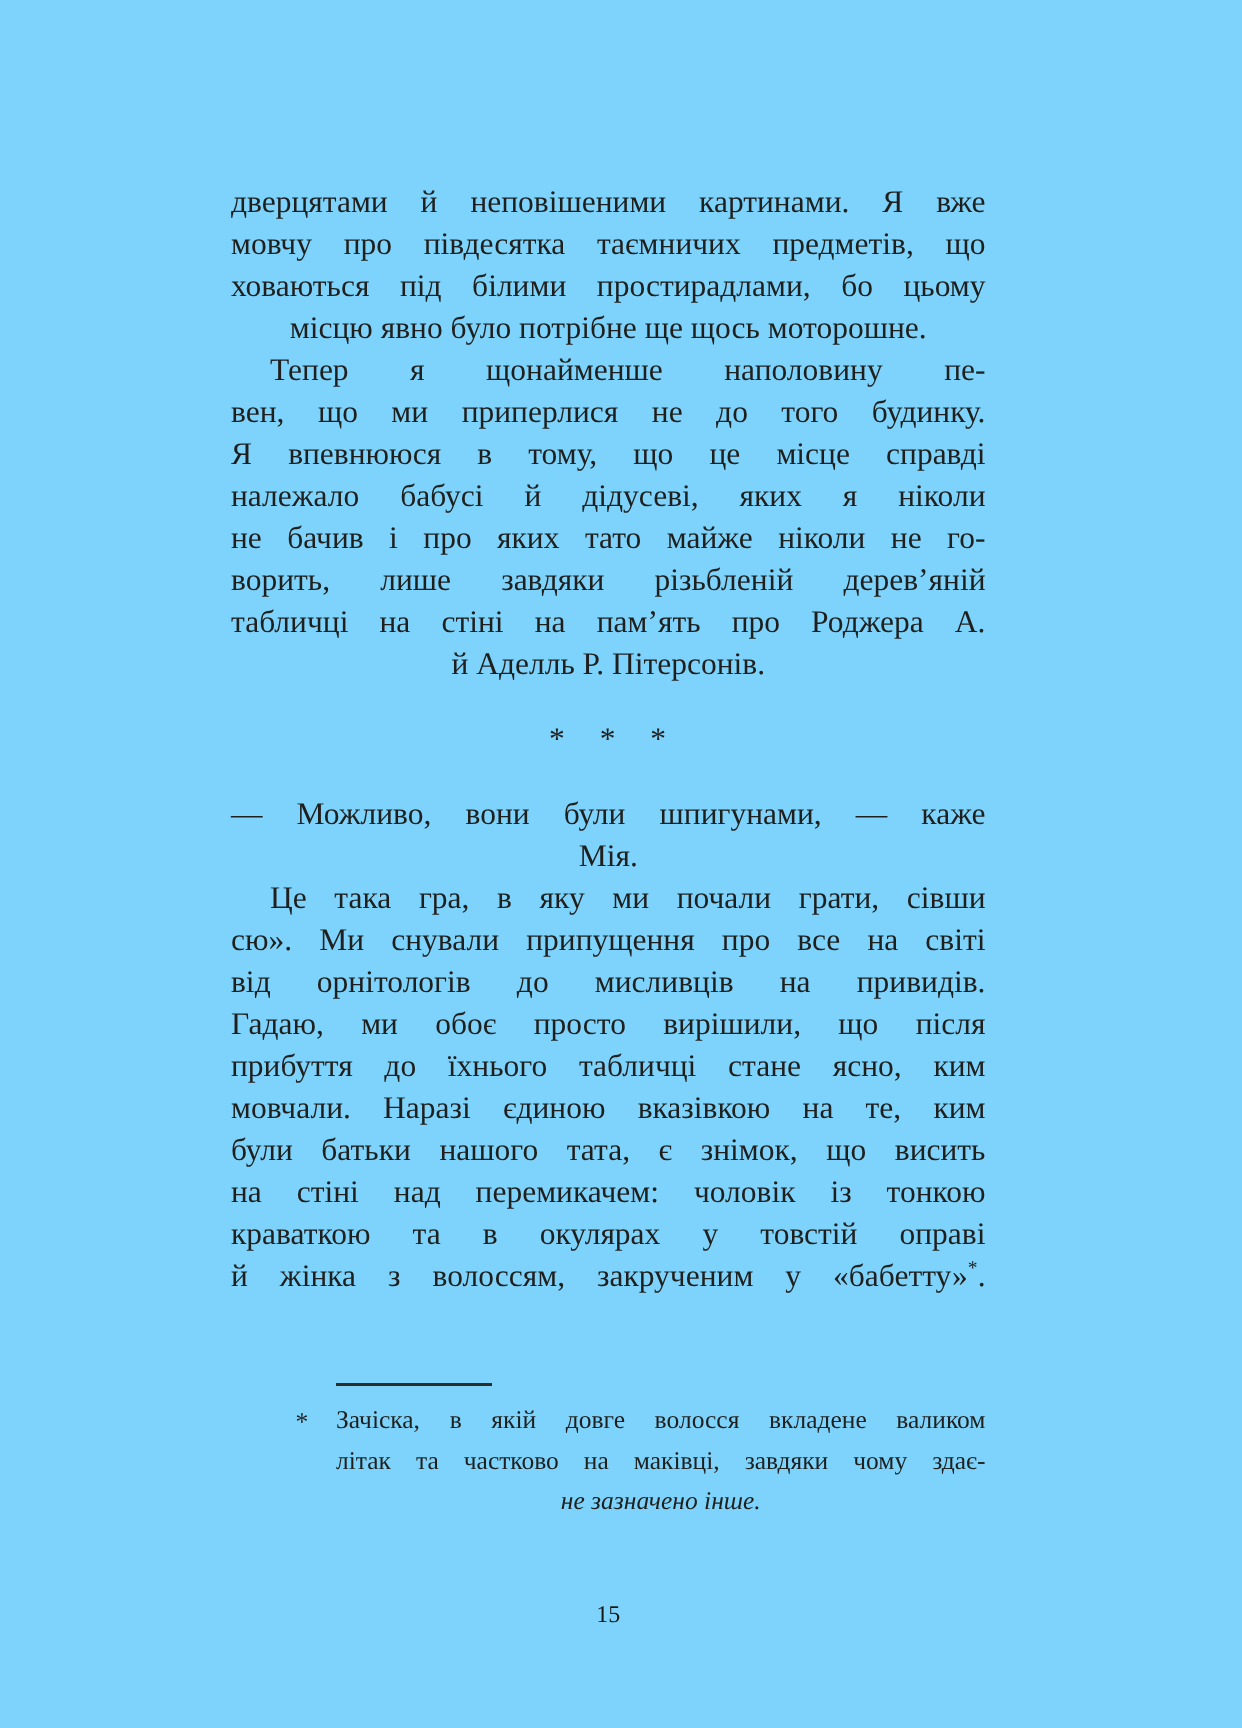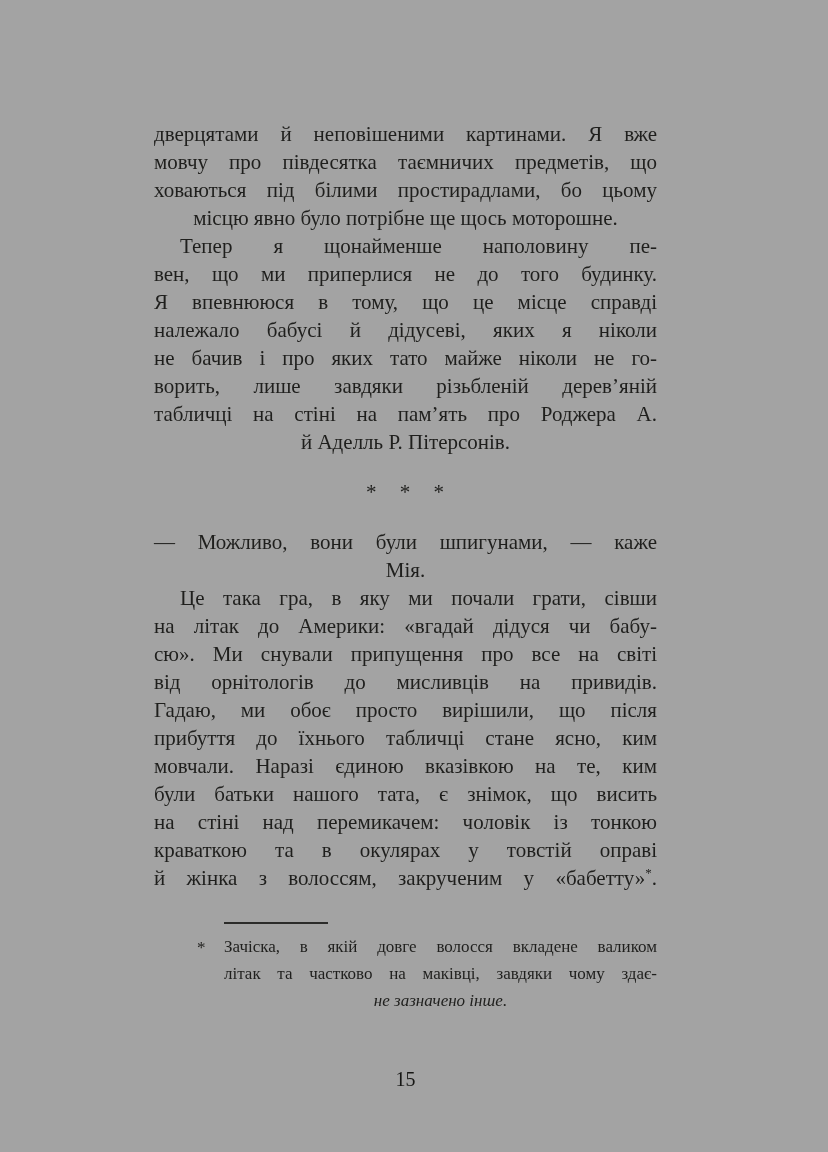--- a/index.html
+++ b/index.html
@@ -4,21 +4,21 @@
 <style>
   html, body {
     margin: 0;
     padding: 0;
     background: #ffffff;
   }
   .page {
     position: relative;
     width: 828px;
     height: 1152px;
-    background: #a3a3a3;
+    background: #7dd3fc;
     overflow: hidden;
     font-family: "Liberation Serif", "DejaVu Serif", serif;
     color: #1f1f1d;
   }
   .textblock {
     position: absolute;
     left: 154px;
     top: 120px;
     width: 503px;
     font-size: 21px;
@@ -73,21 +73,21 @@
   }
   .it {
     font-style: italic;
   }
   .pageno {
     position: absolute;
     top: 1068px;
     left: 154px;
     width: 503px;
     text-align: center;
-    font-size: 20px;
+    font-size: 16px;
     color: #161614;
   }
 </style>
 </head>
 <body>
 
 <div class="page">
 
   <main class="textblock">
 
@@ -111,21 +111,20 @@
 
     <div class="sep">* * *</div>
 
     <section>
       <div class="line j">— Можливо, вони були шпигунами, — каже</div>
       <div class="line">Мія.</div>
     </section>
 
     <section>
       <div class="line j ind">Це така гра, в яку ми почали грати, сівши</div>
-      <div class="line j">на літак до Америки: «вгадай дідуся чи бабу-</div>
       <div class="line j">сю». Ми снували припущення про все на світі</div>
       <div class="line j">від орнітологів до мисливців на привидів.</div>
       <div class="line j">Гадаю, ми обоє просто вирішили, що після</div>
       <div class="line j">прибуття до їхнього табличці стане ясно, ким</div>
       <div class="line j">мовчали. Наразі єдиною вказівкою на те, ким</div>
       <div class="line j">були батьки нашого тата, є знімок, що висить</div>
       <div class="line j">на стіні над перемикачем: чоловік із тонкою</div>
       <div class="line j">краваткою та в окулярах у товстій оправі</div>
       <div class="line j"><span>й жінка з волоссям, закрученим у «бабетту»</span><sup class="fnref">*</sup><span>.</span></div>
     </section>

